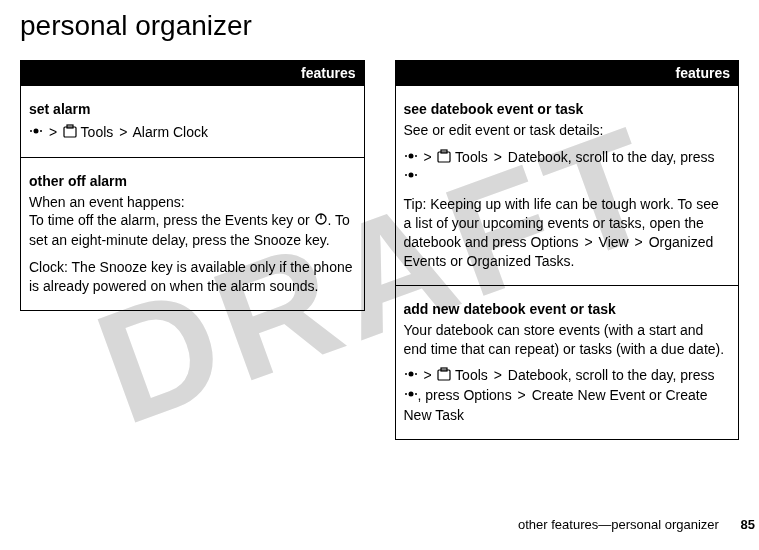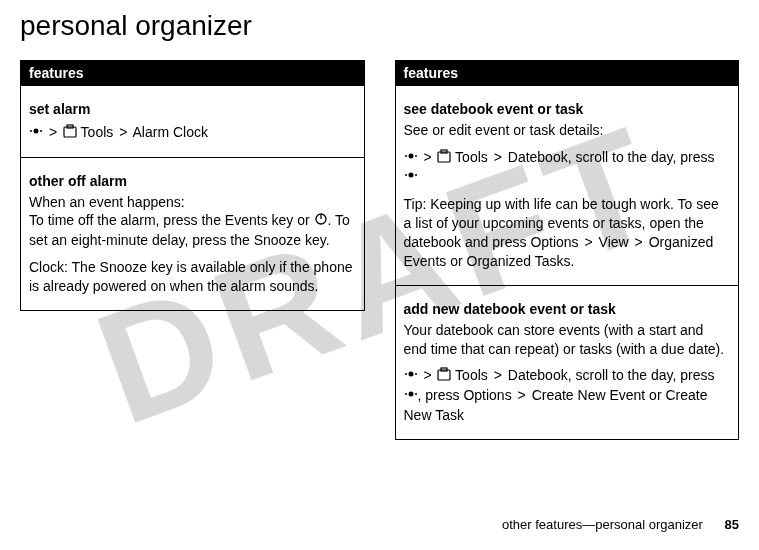--- a/index.html
+++ b/index.html
@@ -45,21 +45,21 @@
       flex: 1;
     }
     table {
       border-collapse: collapse;
       width: 100%;
       border: 1.5px solid #000;
     }
     th {
       background: #000;
       color: #fff;
-      text-align: left;
+      text-align: right;
       padding: 4px 8px;
       font-size: 14px;
       font-weight: bold;
     }
     td {
       padding: 14px 8px;
       border-top: 1px solid #000;
       font-size: 14px;
       line-height: 1.35;
       vertical-align: top;
@@ -83,21 +83,21 @@
     .gt {
       font-weight: normal;
       margin: 0 2px;
     }
     .bold {
       font-weight: normal;
     }
     .footer {
       position: absolute;
       bottom: 18px;
-      right: 20px;
+      right: 4px;
       font-size: 13px;
     }
     .footer .pagenum {
       font-weight: bold;
       margin-left: 18px;
     }
   </style>
 </head>
 <body>
 

